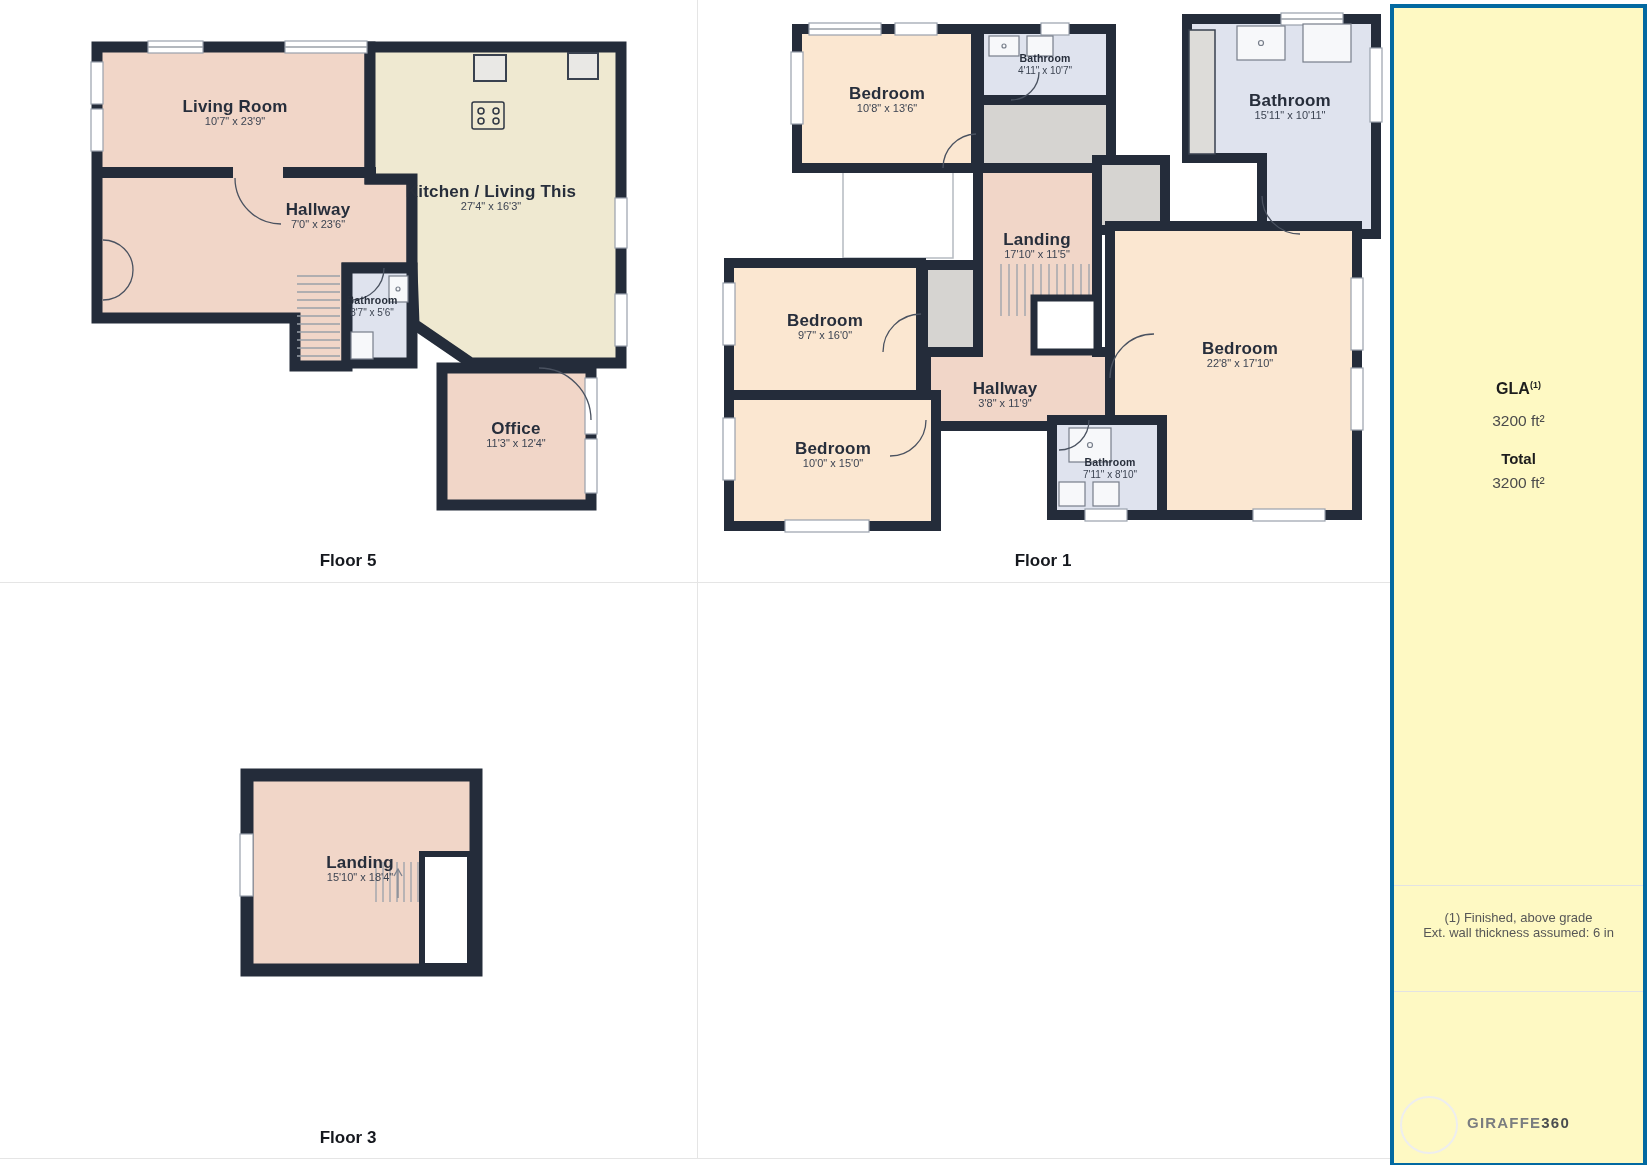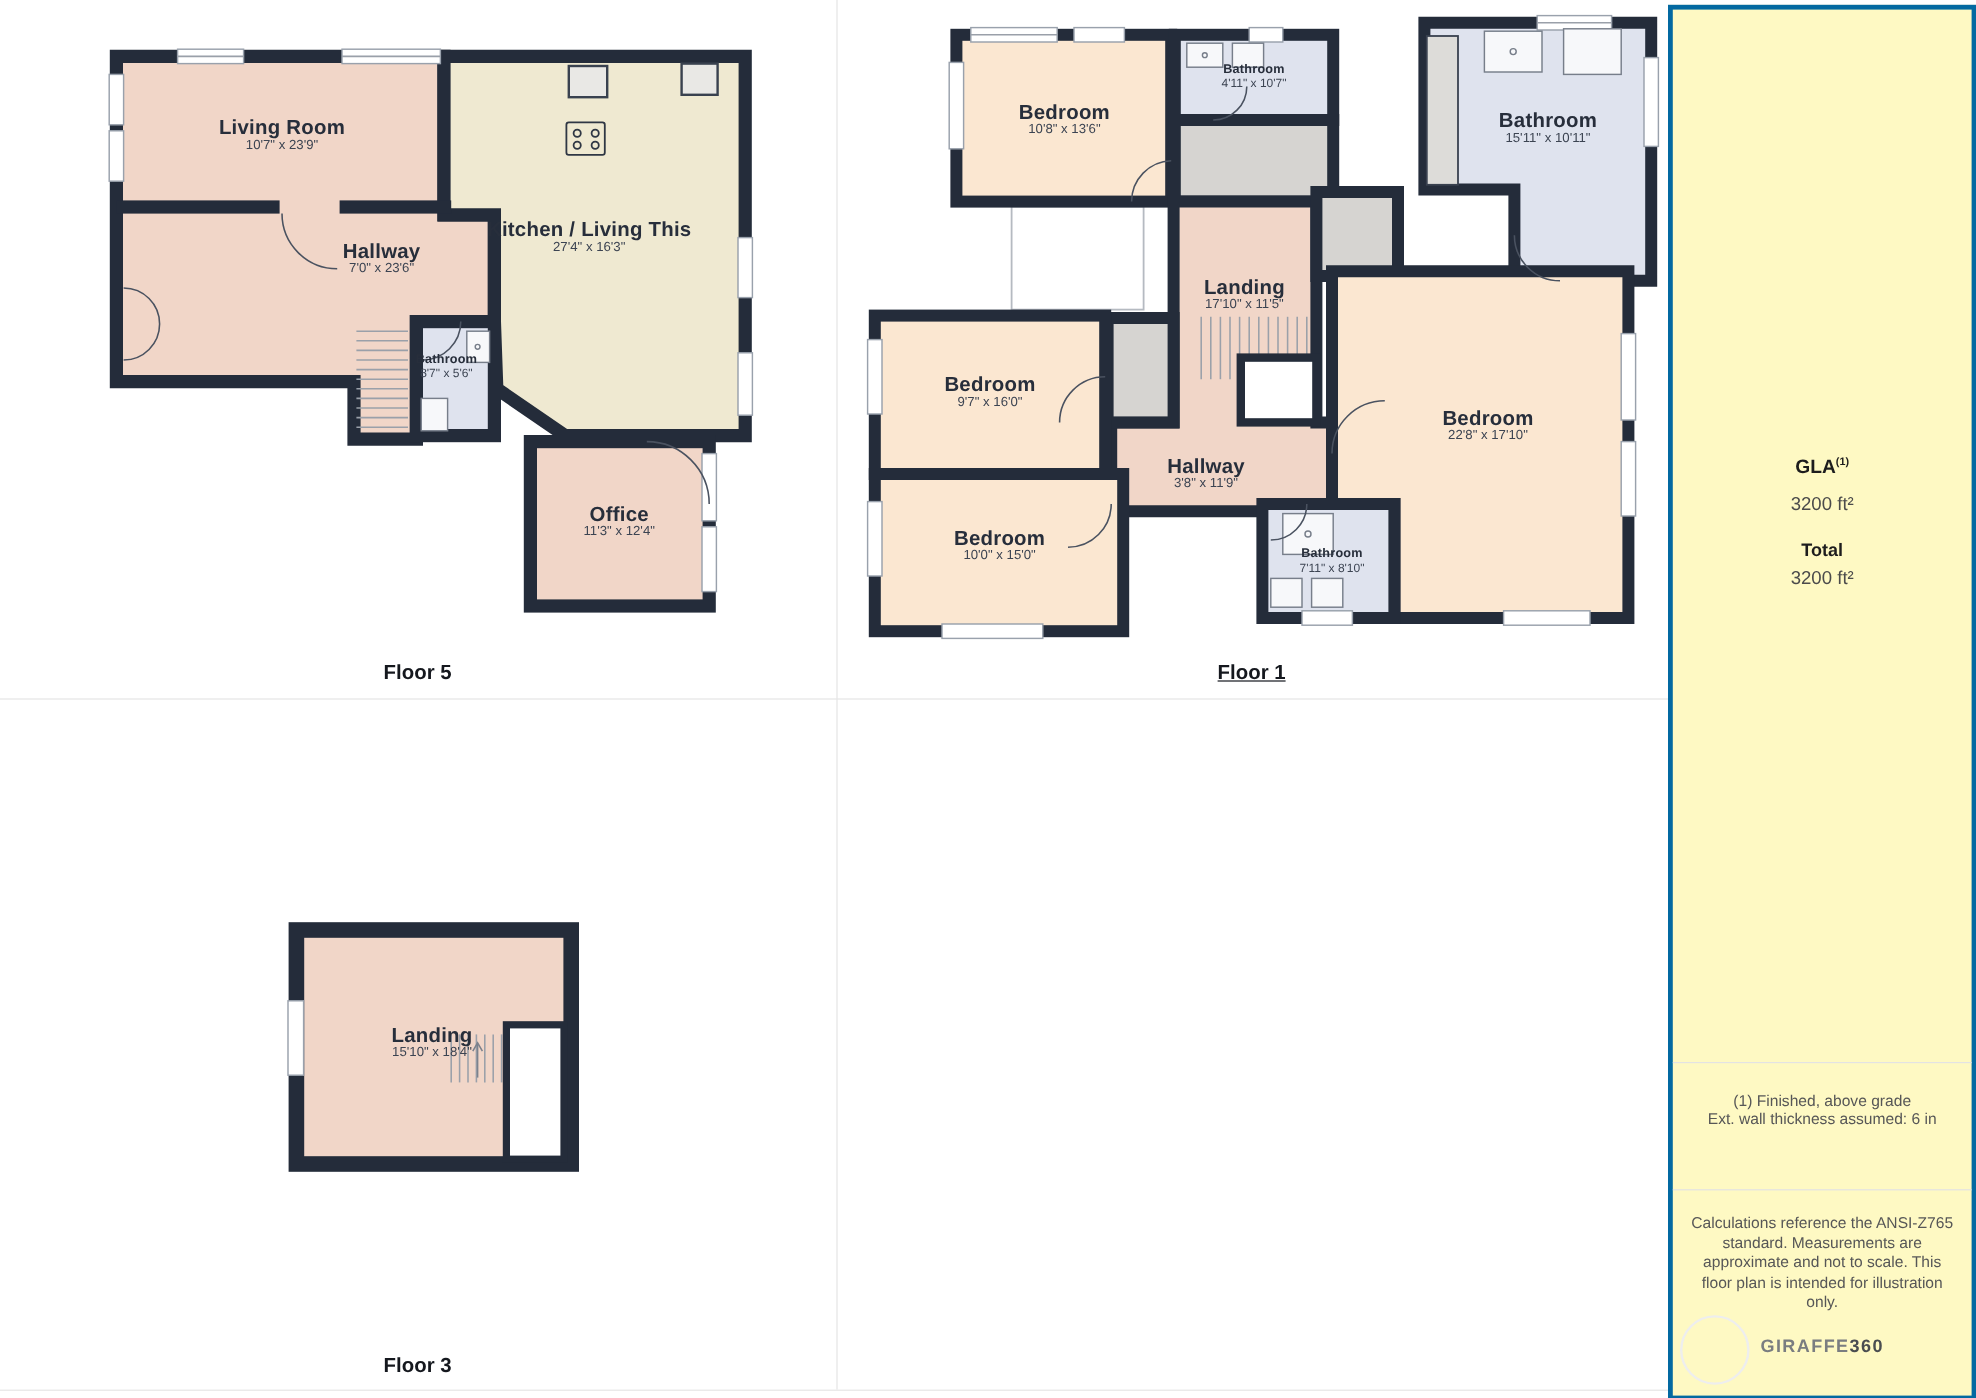--- a/index.html
+++ b/index.html
@@ -260,39 +260,38 @@
     <div class="rn">Bathroom</div>
     <div class="rd">7'11" x 8'10"</div>
   </div>
 
   <div class="room-label" style="left:360px;top:870px;">
     <div class="rn">Landing</div>
     <div class="rd">15'10" x 18'4"</div>
   </div>
 
   <div class="floor-title" style="left:348px;top:561px;">Floor 5</div>
-  <div class="floor-title" style="left:1043px;top:561px;text-decoration:underline;">Floor 1</div>
+  <div class="floor-title" style="left:1043px;top:561px;">Floor 1</div>
   <div class="floor-title" style="left:348px;top:1138px;">Floor 3</div>
 
   <div class="sidebar">
     <div class="stat" style="top:372px;">
       <span class="stat-label"><span>GLA</span><sup>(1)</sup></span>
     </div>
     <div class="stat stat-value" style="top:404px;">3200 ft²</div>
     <div class="stat" style="top:442px;">
       <span class="stat-label" style="font-size:15px;">Total</span>
     </div>
     <div class="stat stat-value" style="top:466px;">3200 ft²</div>
 
     <div class="line" style="top:877px;"></div>
     <div class="note" style="top:902px;">(1) Finished, above grade</div>
     <div class="note" style="top:917px;">Ext. wall thickness assumed: 6 in</div>
 
     <div class="line" style="top:983px;"></div>
-    <div class="disclaimer" style="top:1003px;">Calculations reference the ANSI-Z765 standard. Measurements are approximate and not to scale. This floor plan is intended for illustration only.</div>
 
     <div class="brand-circle"></div>
     <div class="brand">
       <span class="ba">GIRAFFE</span><span class="bb">360</span>
     </div>
   </div>
 
 </div>
 
 </body></html>

